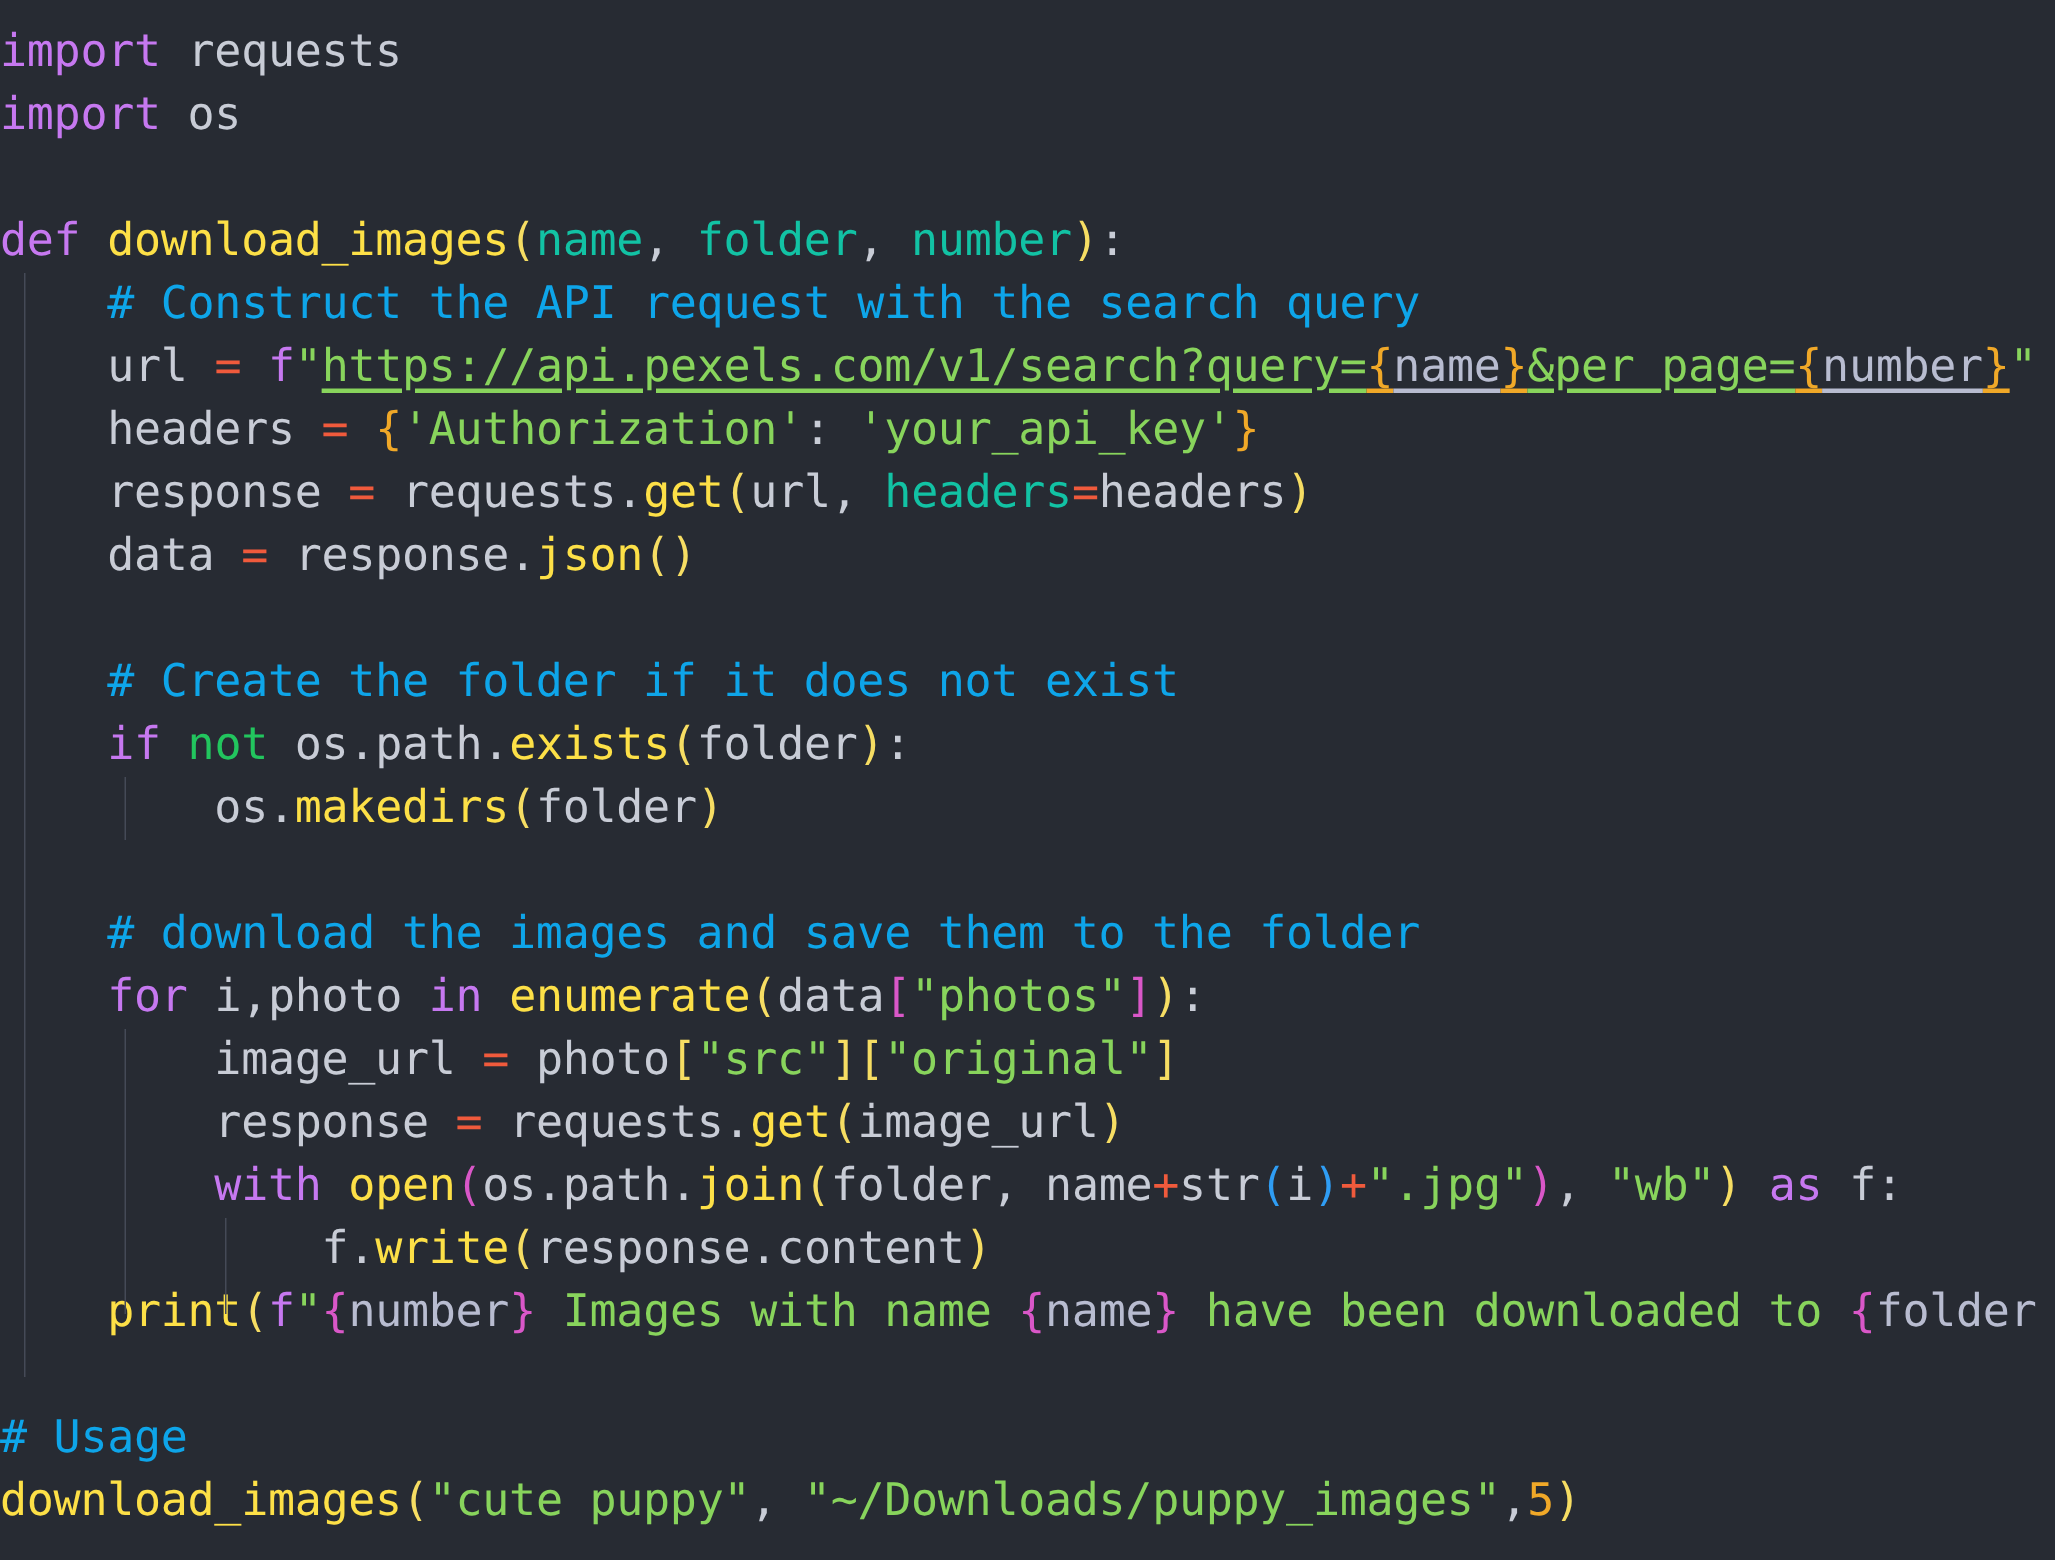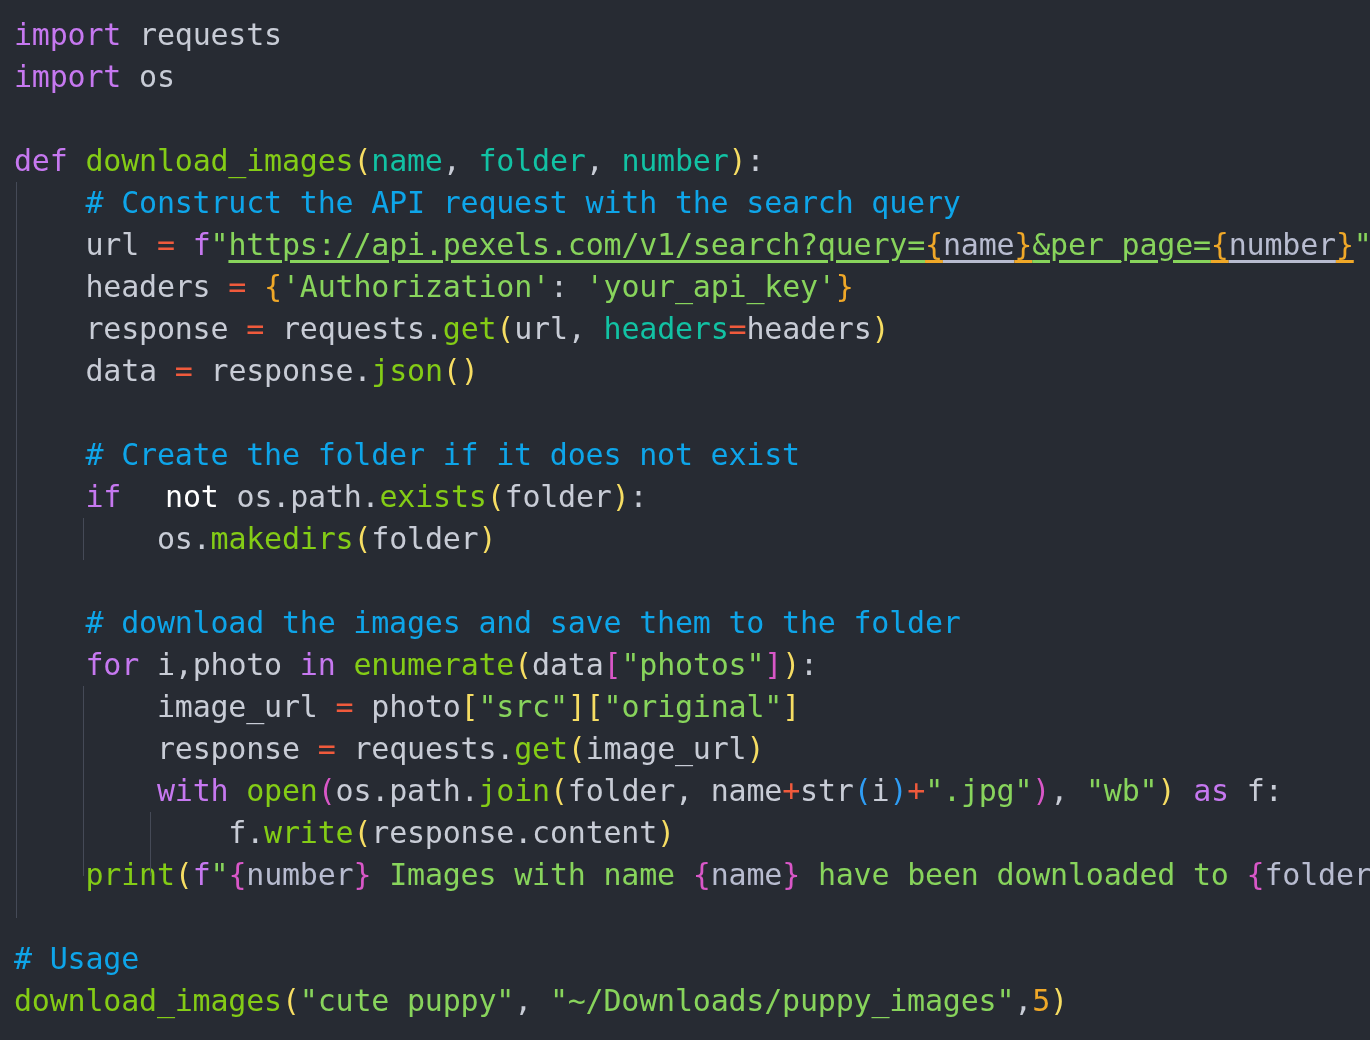--- a/index.html
+++ b/index.html
@@ -18,37 +18,36 @@
     position: relative;
     width: 1370px;
     height: 1040px;
     background: #272b33;
     padding: 0;
     box-sizing: border-box;
   }
   .code-area {
     position: relative;
     padding-top: 14px;
-    padding-left: 14px;
     font-size: 30px;
     line-height: 42px;
     letter-spacing: -0.2px;
     white-space: pre;
   }
   .line {
     height: 42px;
     white-space: pre;
     position: relative;
   }
   .tok { white-space: pre; }
 
   
   .t-kw      { color: #c678f0; }        
-  .t-op-kw   { color: #ffffff; margin-left: 26px; }        
-  .t-fn      { color: #84cc16; }        
+  .t-op-kw   { color: #22c55e; }        
+  .t-fn      { color: #fde047; }        
   .t-param   { color: #12c2a4; }        
   .t-var     { color: #c8ccd6; }        
   .t-str     { color: #88d45c; }        
   .t-num     { color: #f0a828; }        
   .t-cmt     { color: #0ea5e9; }        
   .t-op      { color: #f05a3c; }        
   .t-punc    { color: #c8ccd6; }        
   .t-b1      { color: #f6dd63; }        
   .t-b2      { color: #d957c8; }        
   .t-b3      { color: #2f9df4; }        

